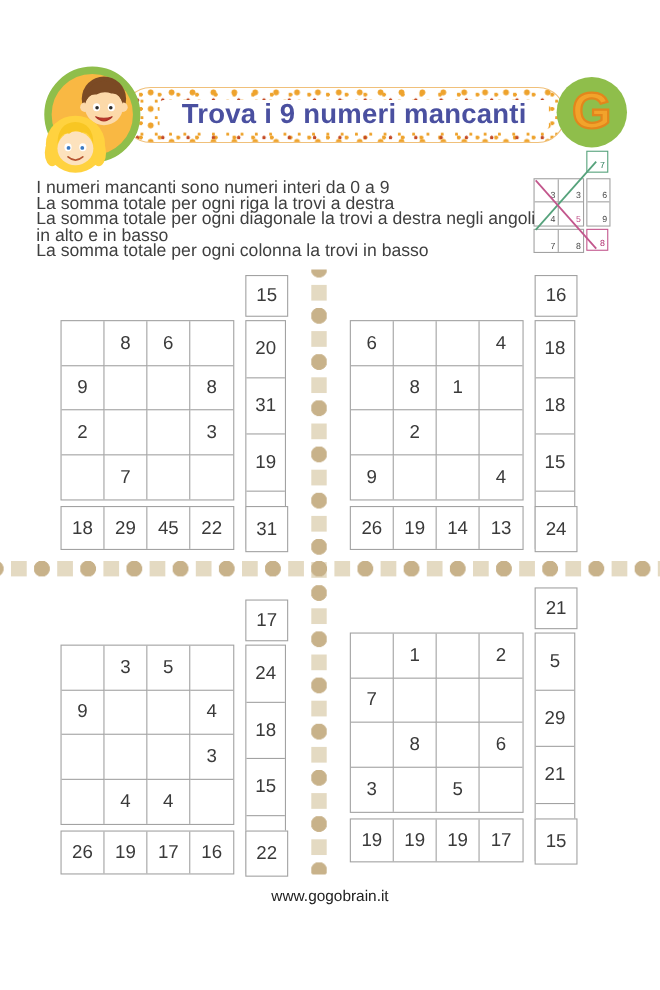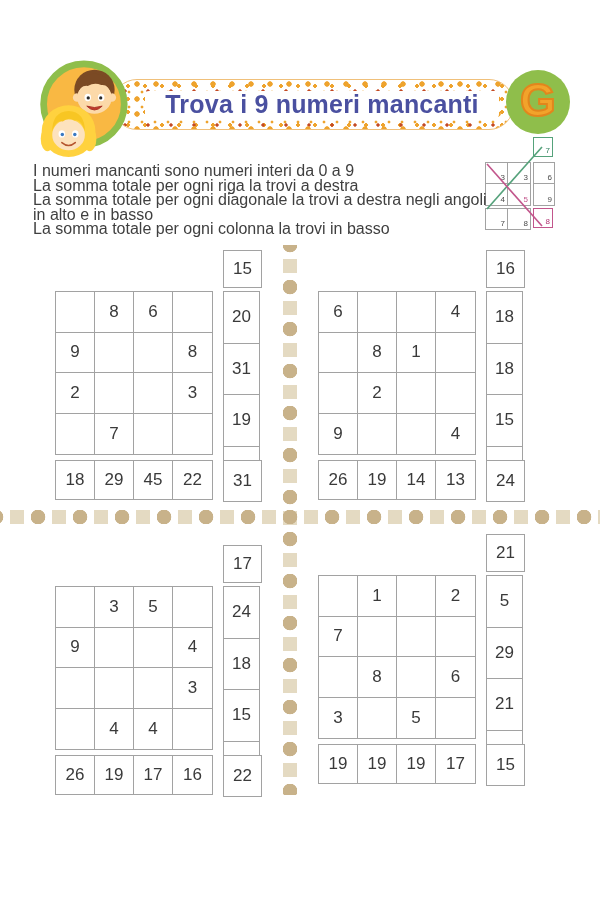--- a/index.html
+++ b/index.html
@@ -315,14 +315,15 @@
     </div>
     <div class="csums">
       <div class="scell">19</div>
       <div class="scell">19</div>
       <div class="scell">19</div>
       <div class="scell">17</div>
     </div>
     <div class="dbox dbot">15</div>
   </div>
 
+  <div class="footer">www.gogobrain.it</div>
 
 </div>
 
 </body></html>

